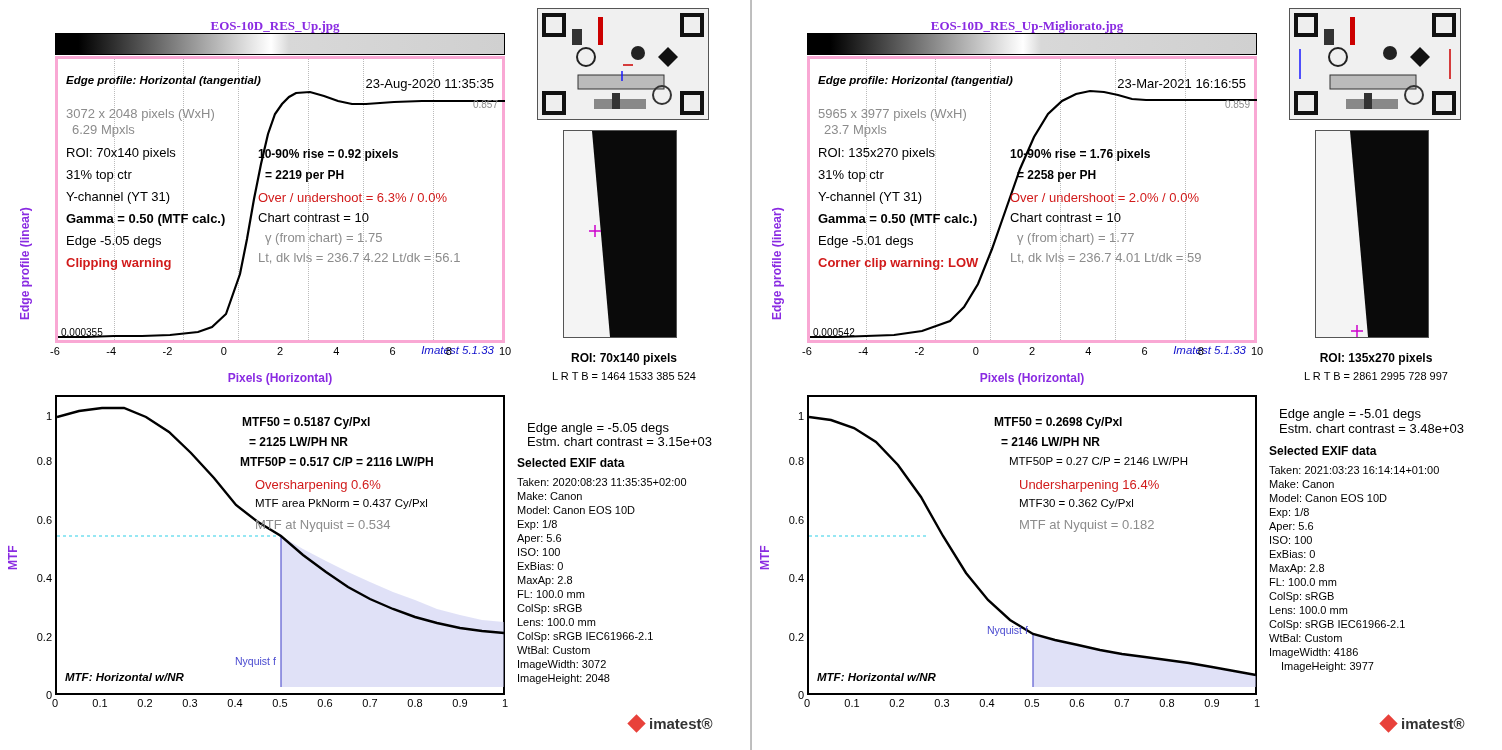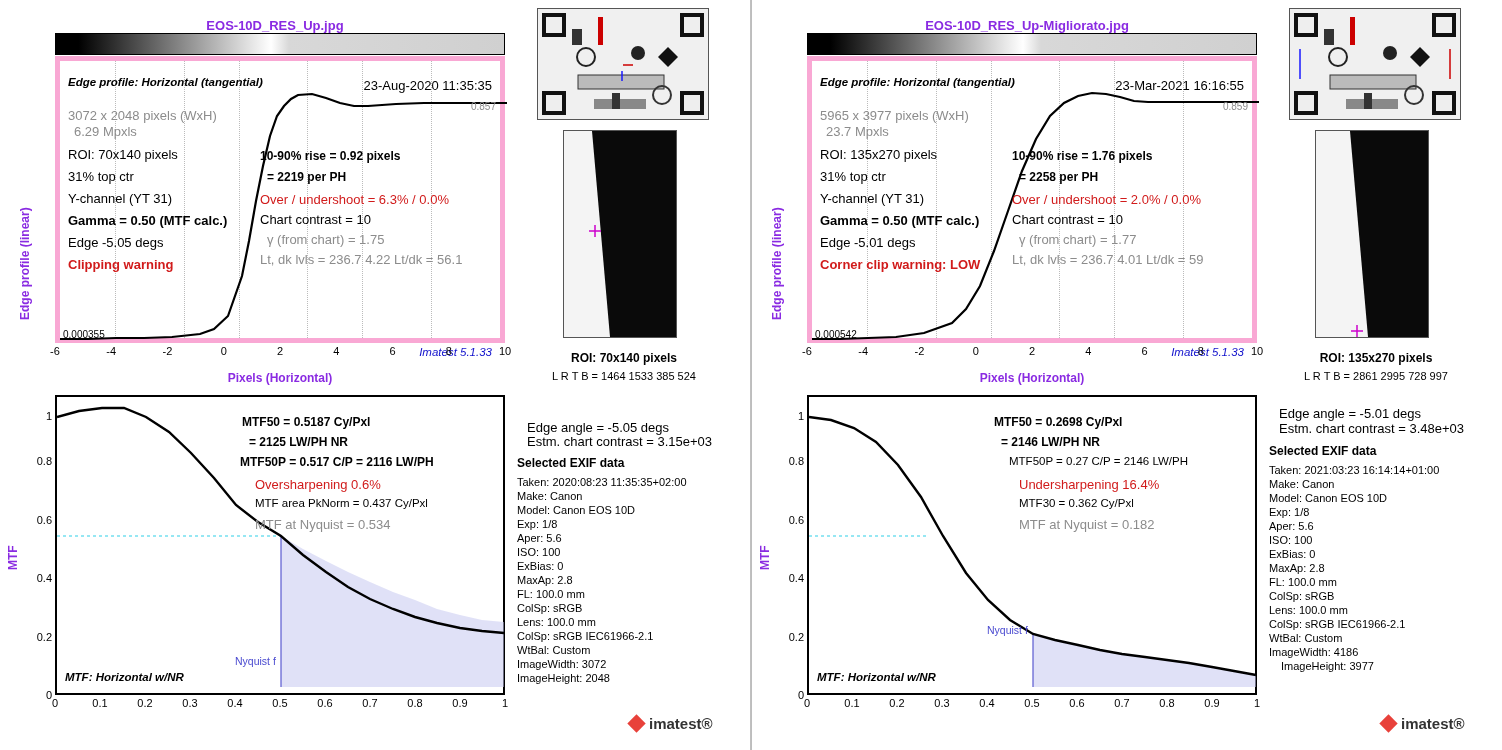--- a/index.html
+++ b/index.html
@@ -1,26 +1,26 @@
 <!DOCTYPE html>
 <html><head>
 <meta charset="utf-8">
 <style>
   html,body{margin:0;padding:0;background:#ffffff;}
   body{width:1502px;height:750px;font-family:"Liberation Sans",sans-serif;overflow:hidden;position:relative;}
   .panel{position:absolute;top:0;height:750px;width:751px;}
   .panel.left{left:0;}
   .panel.right{left:751px;border-left:1px solid #bdbdbd;}
-  .title{position:absolute;top:18px;left:0;width:460px;text-align:center;font-size:13px;font-weight:bold;color:#8a2be2;}
+  .title{position:absolute;top:18px;left:0;width:460px;text-align:center;font-size:13px;font-weight:bold;color:#8a2be2;font-family:Liberation Serif, serif;}
   .title.right-t{color:#8a2be2;}
   
   .edgeplot{position:absolute;left:55px;top:33px;width:450px;height:310px;}
   .gradbar{position:absolute;left:0;top:0;width:450px;height:22px;
      background:linear-gradient(to right,#000 0%,#000 5%,#ffffff 48%,#d8d8d8 52%,#d0d0d0 100%);border:1px solid #000;box-sizing:border-box;}
-  .axisbox{position:absolute;left:0;top:23px;width:450px;height:287px;border:5px solid #f9a8d4;box-sizing:border-box;background:#fff;}
+  .axisbox{position:absolute;left:0;top:23px;width:450px;height:287px;border:3px solid #f9a8d4;box-sizing:border-box;background:#fff;}
   .gridv{position:absolute;top:0;bottom:0;width:1px;border-left:1px dotted #bbb;}
   .xticks{position:absolute;left:55px;top:345px;width:450px;height:14px;}
   .xticks span{position:absolute;transform:translateX(-50%);font-size:11px;color:#000;}
   .xlabel{position:absolute;left:55px;top:371px;width:450px;text-align:center;font-size:12px;font-weight:bold;color:#8a2be2;}
   .ylabel-edge{position:absolute;left:-8px;top:150px;transform:rotate(-90deg);transform-origin:left top;
       font-size:12px;font-weight:bold;color:#8a2be2;white-space:nowrap;}
   .txt{position:absolute;font-size:13px;color:#000;white-space:nowrap;}
   .txt.b{font-weight:bold;}
   .txt.i{font-style:italic;}
   .txt.gray{color:#8c8c8c;}

